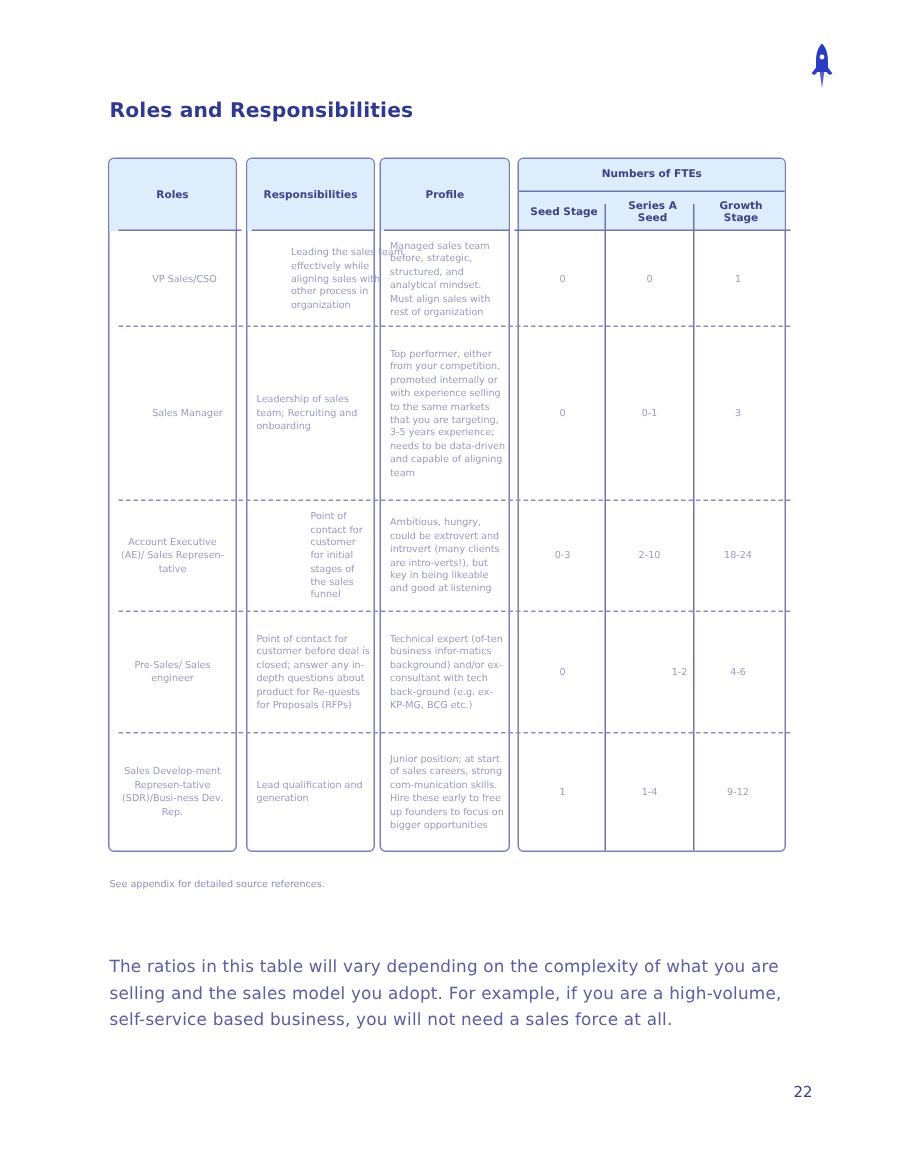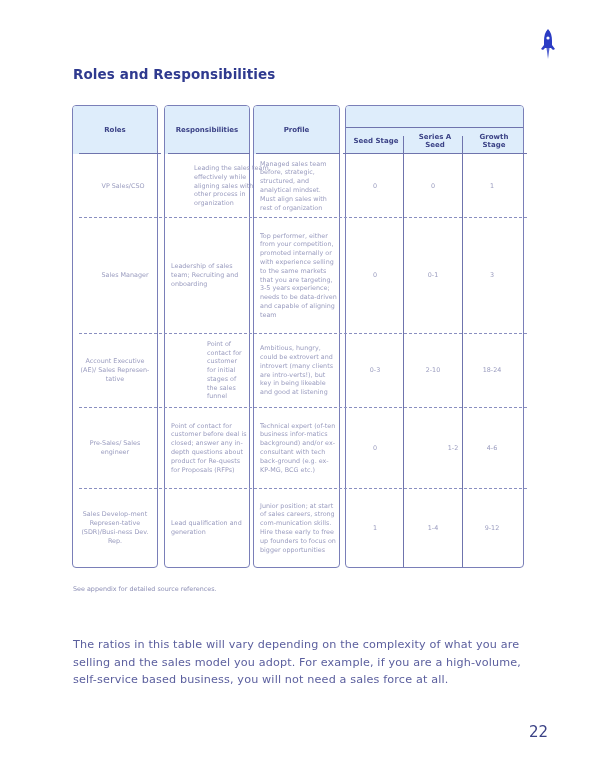--- a/index.html
+++ b/index.html
@@ -37,21 +37,21 @@
   .sub-head {
     position: absolute; top: 24px; height: 22px; display: flex; align-items: center; justify-content: center;
     text-align: center; font-size: 7px; font-weight: bold; line-height: 8.5px; color: #3b4286;
   }
   .vsep { position: absolute; border-left: 1.3px solid #6f74ad; }
   .footnote { position: absolute; left: 73px; top: 585px; font-size: 6.4px; color: #8e90b6; }
   .para {
     position: absolute; left: 73px; top: 636px; width: 470px; font-size: 11.2px; line-height: 17.6px;
     color: #5b5f9e; letter-spacing: 0.15px;
   }
-  .page-num { position: absolute; left: 529px; top: 723px; font-size: 15px; color: #3b4286; }
+  .page-num { position: absolute; left: 529px; top: 723px; font-size: 10px; color: #3b4286; }
 </style>
 </head>
 <body>
 
 <svg class="rocket" viewBox="0 0 16 32">
   <path d="M8 1 C11 4 12 8 12 13 L12 17 L15 21 L13 22 L11 20 L5 20 L3 22 L1 21 L4 17 L4 13 C4 8 5 4 8 1 Z" fill="#2b3cc4"></path>
   <circle cx="8" cy="10" r="1.6" fill="#ffffff"></circle>
   <path d="M6.5 20 L8 31 L9.5 20 Z" fill="#2b3cc4" opacity="0.8"></path>
 </svg>
 
@@ -66,20 +66,21 @@
   <div class="col-box" style="left:164px; width:86px;">
     <div class="col-head">Responsibilities</div>
   </div>
 
   <div class="col-box" style="left:253px; width:87px;">
     <div class="col-head">Profile</div>
   </div>
 
   <div class="col-box" style="left:345px; width:179px;">
     <div class="col-head" style="display:block;">
+      <div class="fte-top">Numbers of FTEs</div>
       <div class="fte-mid-line"></div>
       <div class="sub-head" style="left:6px; width:48px;">Seed Stage</div>
       <div class="sub-head" style="left:64px; width:50px;">Series A Seed</div>
       <div class="sub-head" style="left:122px; width:52px;">Growth Stage</div>
     </div>
     <div class="vsep" style="left:57px; top:30px; bottom:0;"></div>
     <div class="vsep" style="left:116px; top:30px; bottom:0;"></div>
   </div>
 
   <div class="head-line" style="left:79px; width:82px; top:153px;"></div>

